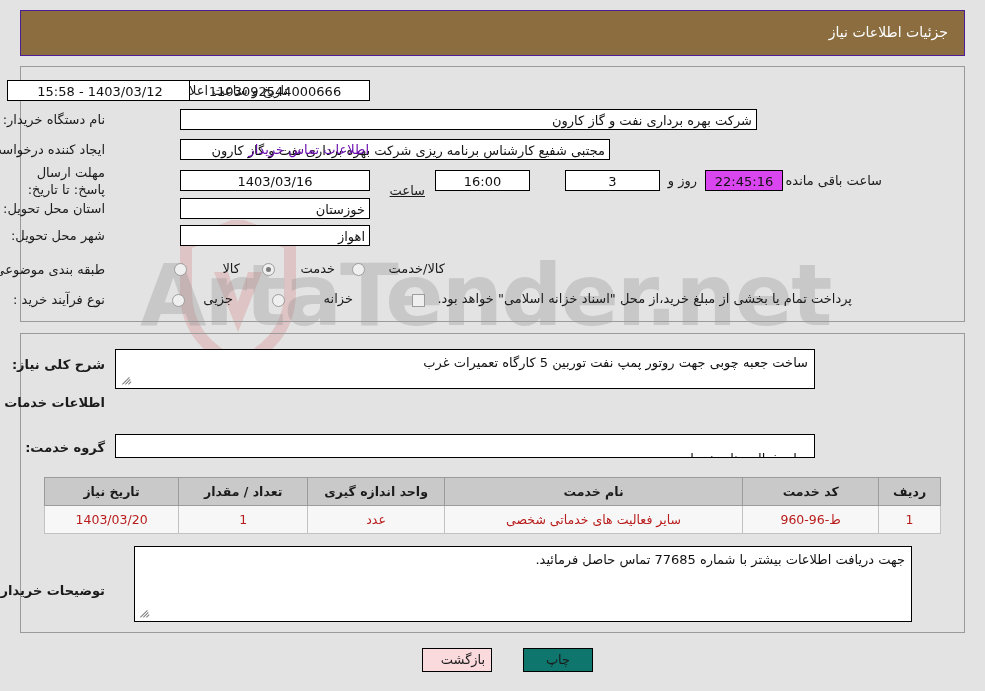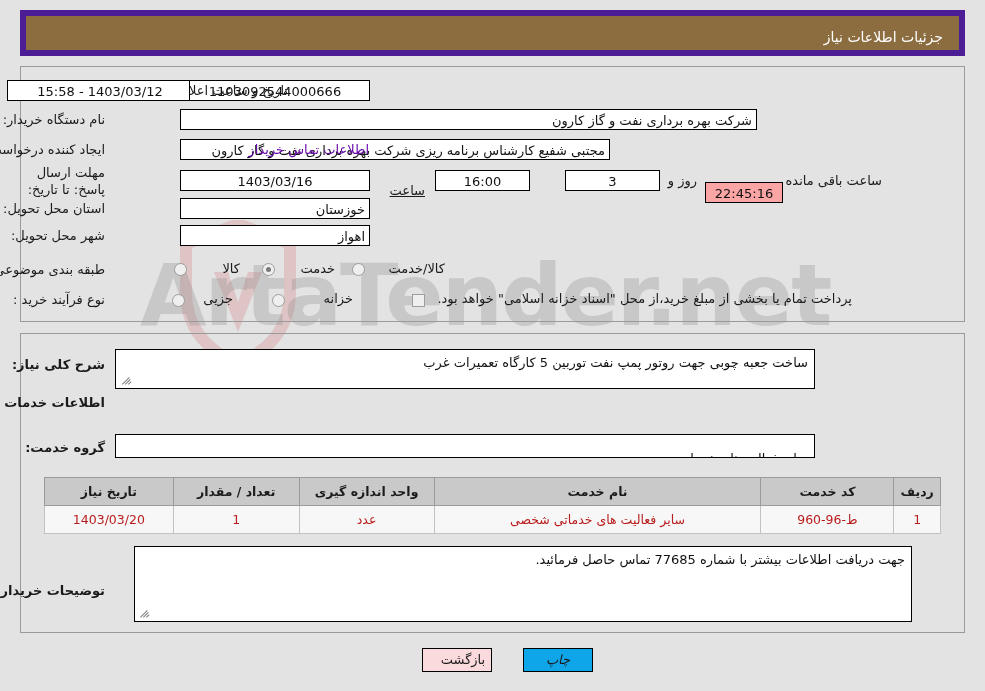--- a/index.html
+++ b/index.html
@@ -49,21 +49,21 @@
   }
 
   
   .header-bar {
     position: absolute;
     left: 20px;
     top: 10px;
     width: 945px;
     height: 46px;
     background: #8b6d3f;
-    border: 6px solid #4c1d95;
+    border: 1px solid #4c1d95;
     box-sizing: border-box;
     z-index: 2;
   }
   .header-title {
     position: absolute;
     right: 16px;
     top: 13px;
     color: #ffffff;
     font-size: 14px;
     letter-spacing: 0.2px;
@@ -98,21 +98,21 @@
     color: #111111;
     padding: 1px 4px 0 4px;
     line-height: 19px;
     height: 21px;
     overflow: hidden;
     white-space: nowrap;
     z-index: 3;
   }
   .fld-center { text-align: center; }
   .fld-right  { text-align: right; }
-  .fld-cream  { background: #fca5a5; margin-top: 12px; }
+  .fld-cream  { background: #d946ef; }
 
   .link {
     position: absolute;
     font-size: 13px;
     color: #6a0dad;
     cursor: pointer;
     white-space: nowrap;
     z-index: 3;
   }
 
@@ -190,21 +190,21 @@
     font-size: 12.5px;
     z-index: 3;
     background: #ffffff;
   }
   .tbl th {
     background: #c9c9c9;
     border: 1px solid #9b9b9b;
     color: #1b1b1b;
     font-weight: bold;
     height: 27px;
-    padding: 0 4px;
+    padding: 0 12px;
     text-align: center;
     font-size: 12.5px;
   }
   .tbl td {
     background: #f7f7f7;
     border: 1px solid #c2c2c2;
     height: 27px;
     padding: 0 6px;
     text-align: center;
     color: #b91c1c;
@@ -218,21 +218,21 @@
     border: 1px solid #000000;
     box-sizing: border-box;
     font-size: 13px;
     color: #1b1b1b;
     text-align: center;
     line-height: 22px;
     cursor: pointer;
     z-index: 3;
     font-family: "DejaVu Sans", "Liberation Sans", sans-serif;
   }
-  .btn-print  { background: #0ea5e9; font-style: italic; }
+  .btn-print  { background: #0f766e; }
   .btn-back   { background: #fadadd; }
 </style>
 </head>
 <body>
 
 <div id="page">
 
   <div class="watermark">
     <svg class="wm-shield" viewBox="0 0 120 148">
       <path d="M60 4 L112 24 L112 72 C112 110 88 132 60 144 C32 132 8 110 8 72 L8 24 Z" fill="none" stroke="rgba(214,150,150,0.40)" stroke-width="12"></path>

